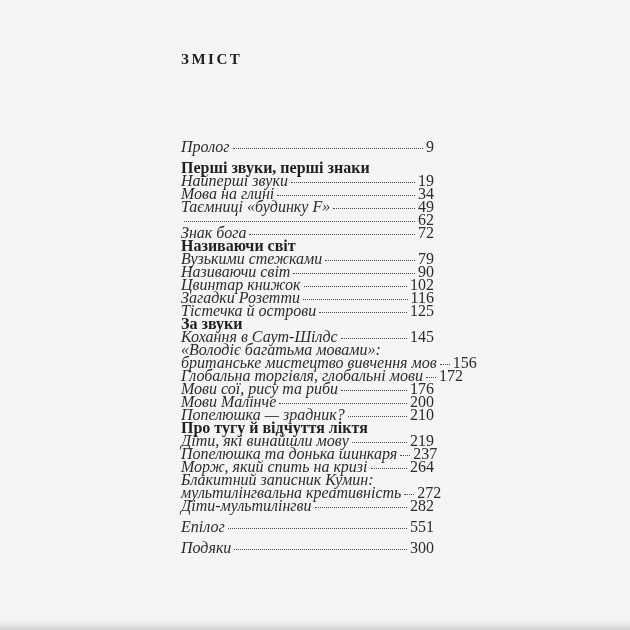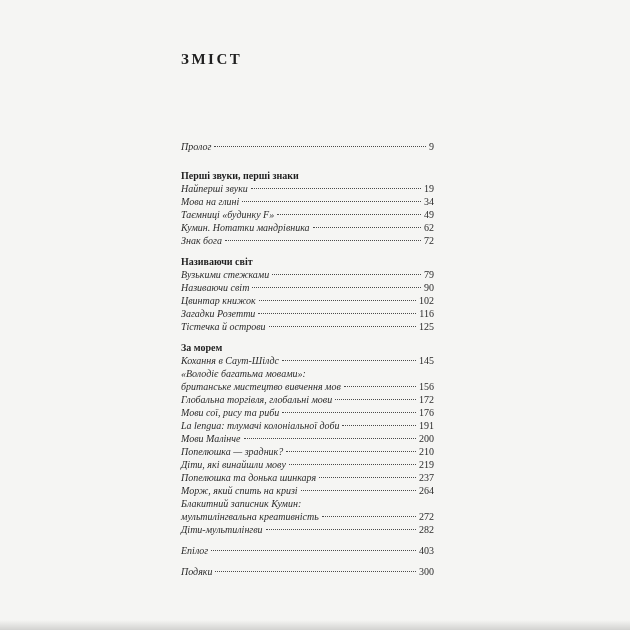--- a/index.html
+++ b/index.html
@@ -34,21 +34,21 @@
   }
   .toc-title {
     font-weight: bold;
     font-size: 15px;
     letter-spacing: 2.5px;
     color: #1f1f1f;
     margin: 0 0 72px 0;
     line-height: 18px;
   }
   .toc {
-    font-size: 10px;
+    font-size: 16px;
     color: #2b2b2b;
   }
   .row {
     display: flex;
     align-items: baseline;
     line-height: 13px;
   }
   .row .label {
     font-style: italic;
     white-space: nowrap;
@@ -60,21 +60,20 @@
     transform: translateY(-3px);
     min-width: 10px;
   }
   .pagenum {
     font-style: normal;
     color: #2b2b2b;
   }
   .section {
     font-weight: bold;
     font-style: normal;
-    margin-top: 8px;
     line-height: 13px;
     color: #1f1f1f;
   }
   .line-first {
     font-style: italic;
     line-height: 13px;
     white-space: nowrap;
   }
   .spacer {
     height: 8px;
@@ -103,21 +102,20 @@
           <span class="label">Мова на глині</span>
           <span class="leader"></span>
           <span class="pagenum">34</span>
         </div>
         <div class="row">
           <span class="label">Таємниці «будинку F»</span>
           <span class="leader"></span>
           <span class="pagenum">49</span>
         </div>
         <div class="row">
-          <span class="label">Кумин. Нотатки мандрівника</span>
           <span class="leader"></span>
           <span class="pagenum">62</span>
         </div>
         <div class="row">
           <span class="label">Знак бога</span>
           <span class="leader"></span>
           <span class="pagenum">72</span>
         </div>
         <div class="section">Називаючи світ</div>
         <div class="row">
@@ -138,21 +136,21 @@
         <div class="row">
           <span class="label">Загадки Розетти</span>
           <span class="leader"></span>
           <span class="pagenum">116</span>
         </div>
         <div class="row">
           <span class="label">Тістечка й острови</span>
           <span class="leader"></span>
           <span class="pagenum">125</span>
         </div>
-        <div class="section">За морем</div>
+        <div class="section">За звуки</div>
         <div class="row">
           <span class="label">Кохання в Саут-Шілдс</span>
           <span class="leader"></span>
           <span class="pagenum">145</span>
         </div>
         <div class="line-first">«Володіє багатьма мовами»:</div>
         <div class="row">
           <span class="label">британське мистецтво вивчення мов</span>
           <span class="leader"></span>
           <span class="pagenum">156</span>
@@ -161,34 +159,30 @@
           <span class="label">Глобальна торгівля, глобальні мови</span>
           <span class="leader"></span>
           <span class="pagenum">172</span>
         </div>
         <div class="row">
           <span class="label">Мови сої, рису та риби</span>
           <span class="leader"></span>
           <span class="pagenum">176</span>
         </div>
         <div class="row">
-          <span class="label">La lengua: тлумачі колоніальної доби</span>
-          <span class="leader"></span>
-          <span class="pagenum">191</span>
-        </div>
-        <div class="row">
           <span class="label">Мови Малінче</span>
           <span class="leader"></span>
           <span class="pagenum">200</span>
         </div>
         <div class="row">
           <span class="label">Попелюшка — зрадник?</span>
           <span class="leader"></span>
           <span class="pagenum">210</span>
         </div>
+        <div class="section">Про тугу й відчуття ліктя</div>
         <div class="row">
           <span class="label">Діти, які винайшли мову</span>
           <span class="leader"></span>
           <span class="pagenum">219</span>
         </div>
         <div class="row">
           <span class="label">Попелюшка та донька шинкаря</span>
           <span class="leader"></span>
           <span class="pagenum">237</span>
         </div>
@@ -205,21 +199,21 @@
         </div>
         <div class="row">
           <span class="label">Діти-мультилінгви</span>
           <span class="leader"></span>
           <span class="pagenum">282</span>
         </div>
         <div class="spacer"></div>
         <div class="row">
           <span class="label">Епілог</span>
           <span class="leader"></span>
-          <span class="pagenum">403</span>
+          <span class="pagenum">551</span>
         </div>
         <div class="spacer"></div>
         <div class="row">
           <span class="label">Подяки</span>
           <span class="leader"></span>
           <span class="pagenum">300</span>
         </div>
       </div>
   </div>
   <div class="page-edge"></div>

